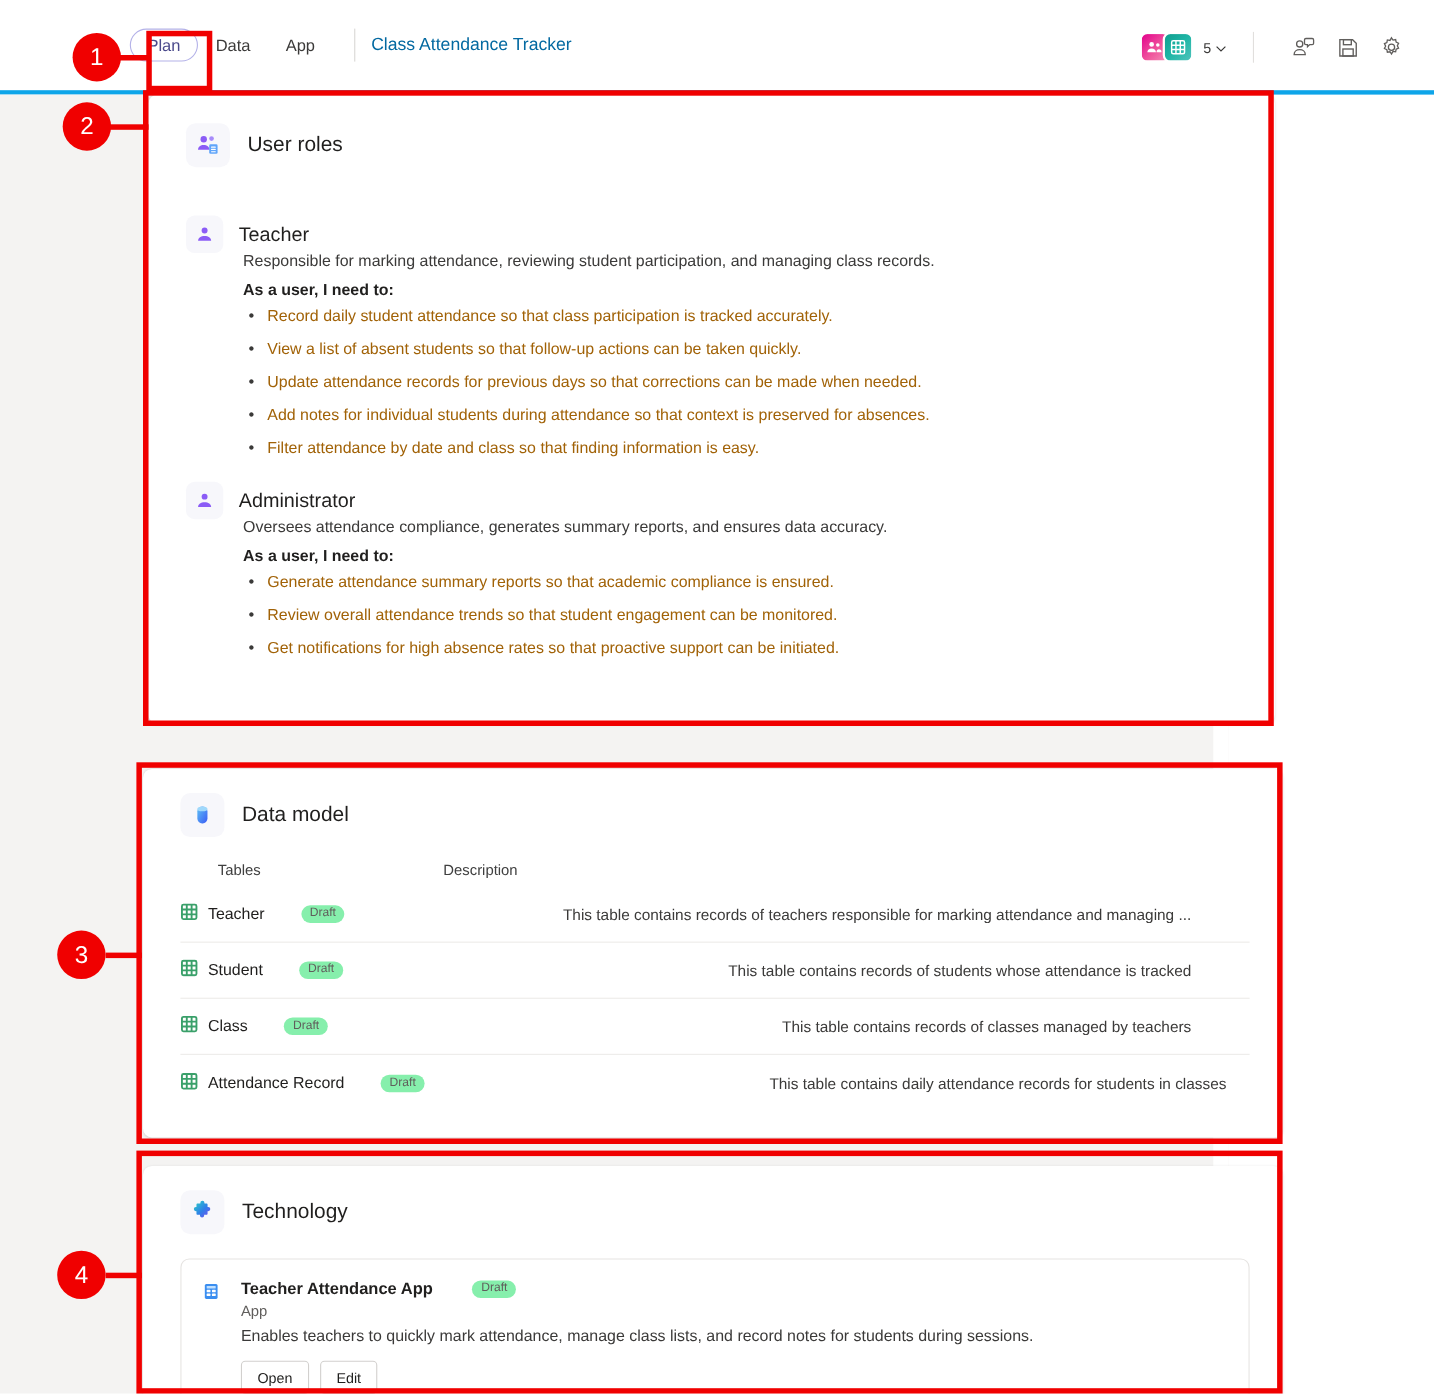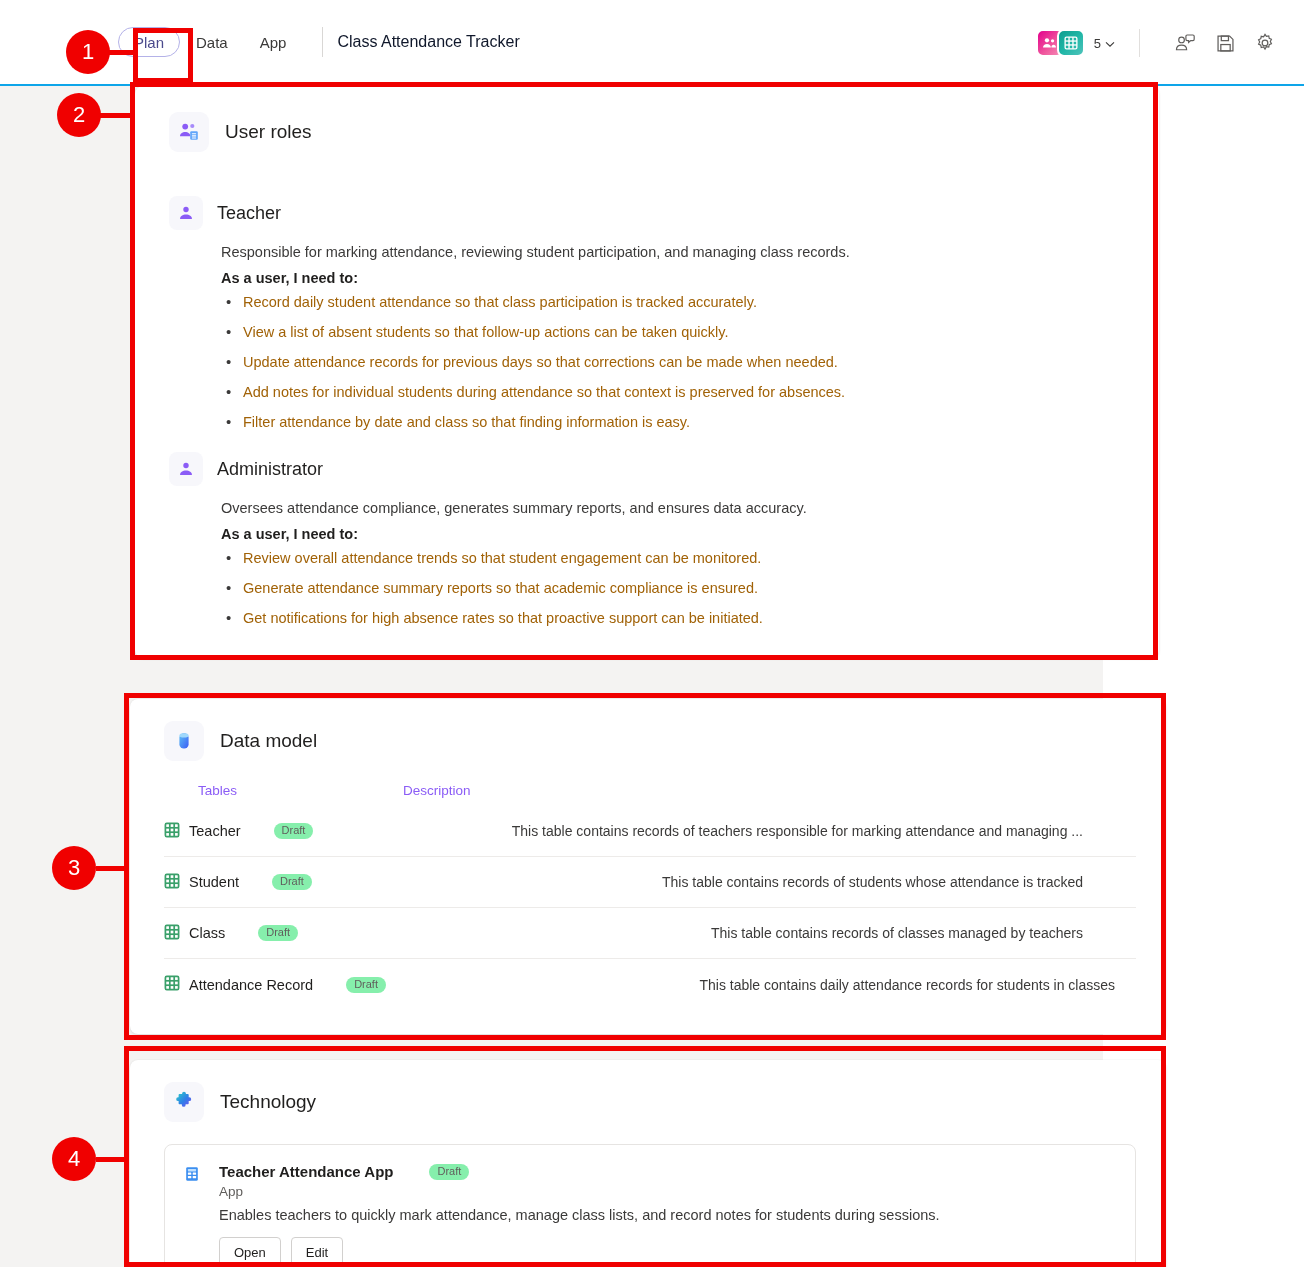--- a/index.html
+++ b/index.html
@@ -19,21 +19,21 @@
   }
 
   
   .topbar {
     position: absolute;
     top: 0; left: 0;
     width: 1304px; height: 86px;
     background: #ffffff;
     display: flex;
     align-items: center;
-    border-bottom: 2px solid #0ea5e9;
+    border-bottom: 4px solid #0ea5e9;
   }
   .topbar-left {
     display: flex;
     align-items: center;
     margin-left: 118px;
     height: 100%;
   }
   .tab-pill {
     height: 30px;
     min-width: 58px;
@@ -58,21 +58,21 @@
     height: 30px;
   }
   .tab-sep {
     width: 1px;
     height: 30px;
     background: #d9d7d5;
     margin: 0 14px 0 20px;
   }
   .doc-title {
     font-size: 16px;
-    color: #0f172a;
+    color: #0369a1;
   }
   .topbar-right {
     position: absolute;
     right: 22px;
     top: 0;
     height: 86px;
     display: flex;
     align-items: center;
     gap: 0;
   }
@@ -184,21 +184,20 @@
     justify-content: center;
     flex: 0 0 34px;
   }
   .role-name {
     font-size: 18px;
     color: #201f1e;
   }
   .role-desc {
     font-size: 14.5px;
     color: #3b3a39;
-    margin-top: 14px;
   }
   .need-label {
     font-size: 14.5px;
     font-weight: bold;
     color: #201f1e;
     margin-top: 10px;
   }
   .need-list {
     margin: 8px 0 0 0;
     padding: 0;
@@ -217,21 +216,21 @@
     left: 5px;
     top: -1px;
     color: #3b3a39;
     font-size: 15px;
   }
 
   
   .dm-header {
     display: flex;
     font-size: 13.5px;
-    color: #8b5cf6;
+    color: #404040;
   }
   .dm-row {
     display: flex;
     align-items: center;
     height: 51px;
     border-bottom: 1px solid #edebe9;
   }
   .dm-row:last-child { border-bottom: none; gap: 32px; }
   .dm-name {
     display: flex;
@@ -453,22 +452,22 @@
               <circle cx="10" cy="6.1" r="3"></circle>
               <path d="M3.4 16.6c0-3 2.9-4.8 6.6-4.8s6.6 1.8 6.6 4.8z"></path>
             </svg>
           </div>
           <div class="role-name">Administrator</div>
         </div>
         <div style="padding-left:52px;">
           <div class="role-desc">Oversees attendance compliance, generates summary reports, and ensures data accuracy.</div>
           <div class="need-label">As a user, I need to:</div>
           <ul class="need-list">
+            <li>Generate attendance summary reports so that academic compliance is ensured.</li>
             <li>Review overall attendance trends so that student engagement can be monitored.</li>
-            <li>Generate attendance summary reports so that academic compliance is ensured.</li>
             <li>Get notifications for high absence rates so that proactive support can be initiated.</li>
           </ul>
         </div>
       </div>
     </div>
 
     <div class="card" style="left:130px; top:613px; width:1036px; height:335px; padding:22px 30px 10px 34px;">
 
       <div class="sec-head">
         <div class="sec-tile">

